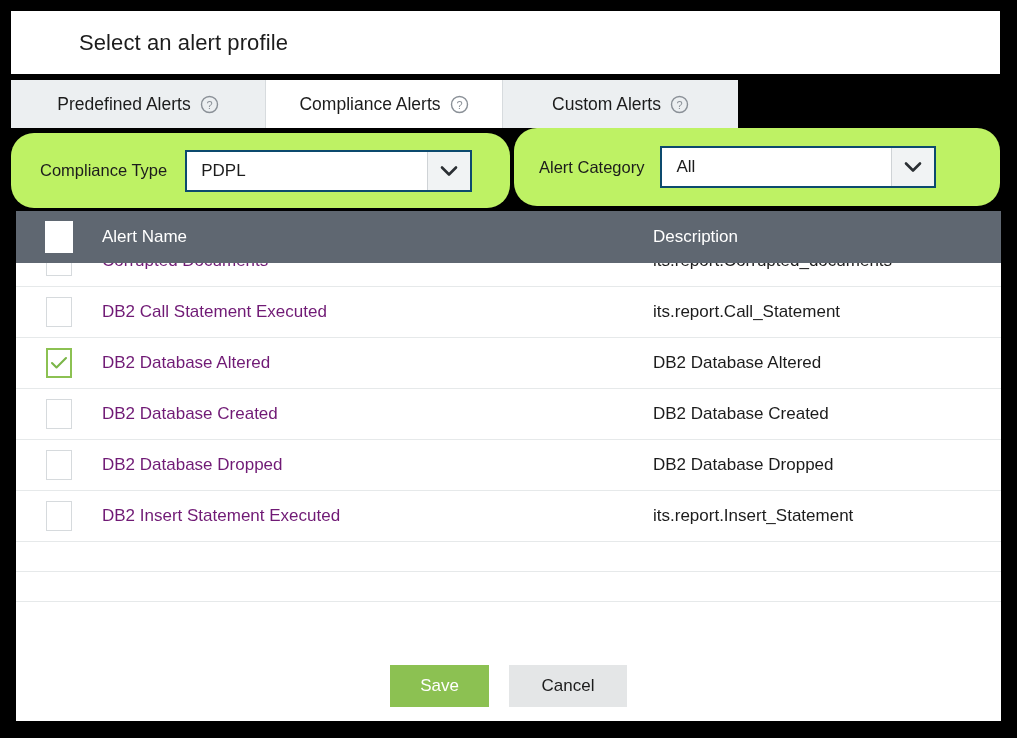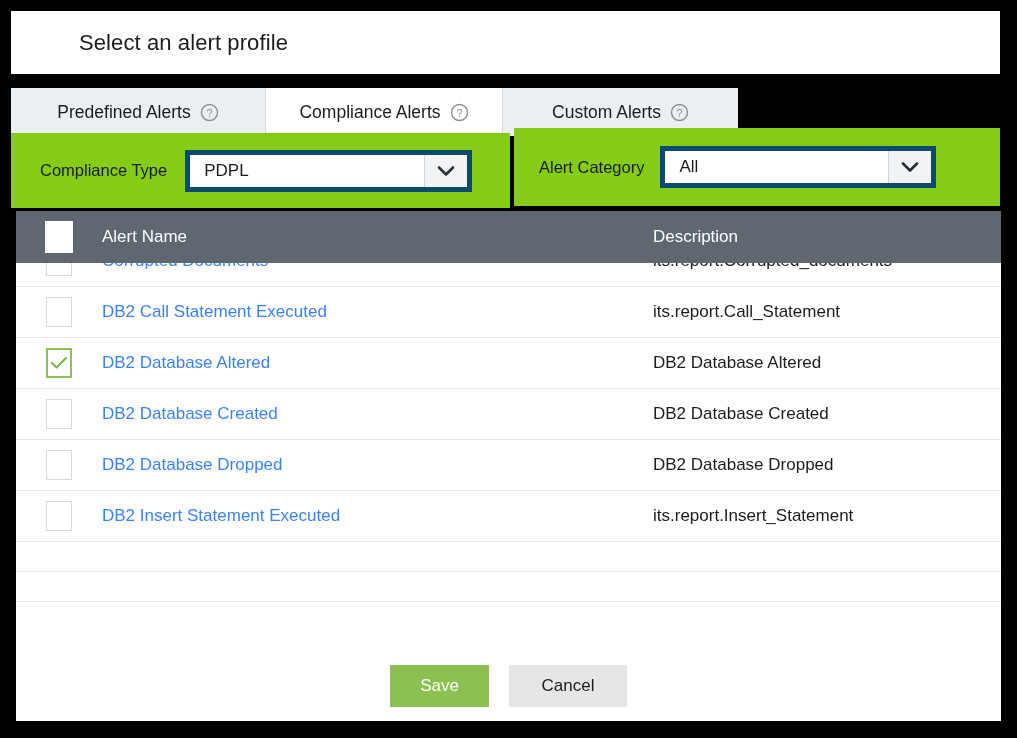--- a/index.html
+++ b/index.html
@@ -35,21 +35,21 @@
     margin-left: 25px;
     font-size: 22px;
     color: #1c1c1c;
     letter-spacing: .1px;
   }
 
   
   .tabstrip {
     position: absolute;
     left: 11px;
-    top: 88px;
+    top: 80px;
     width: 727px;
     height: 48px;
     background: #eceff1;
     display: flex;
     align-items: stretch;
   }
   .tab {
     display: flex;
     align-items: center;
     justify-content: center;
@@ -70,23 +70,24 @@
     width: 19px;
     height: 19px;
     flex: 0 0 auto;
     display: inline-block;
   }
   .help-icon svg { display: block; }
 
   
   .filter-panel {
     position: absolute;
-    background: #84cc16;
-    display: flex;
-    align-items: center;
+    background: #bef264;
+    display: flex;
+    align-items: center;
+    border-radius: 23px;
   }
   .filter-left {
     left: 11px;
     top: 133px;
     width: 499px;
     height: 75px;
   }
   .filter-right {
     left: 514px;
     top: 128px;
@@ -98,21 +99,21 @@
     color: #1c1c1c;
     margin-left: 29px;
     margin-right: 18px;
     white-space: nowrap;
   }
   .filter-right .filter-label { margin-left: 25px; margin-right: 16px; }
 
   .select-box {
     display: flex;
     align-items: stretch;
-    border: 5px solid #0c4a6e;
+    border: 2px solid #0c4a6e;
     background: #ffffff;
     height: 42px;
     cursor: pointer;
   }
   .filter-left .select-box { width: 287px; }
   .filter-right .select-box { width: 276px; }
 
   .select-value {
     flex: 1;
     display: flex;
@@ -205,21 +206,21 @@
     width: 86px;
     flex: 0 0 auto;
     display: flex;
     align-items: center;
     justify-content: center;
   }
   .cell-name {
     width: 551px;
     flex: 0 0 auto;
     font-size: 17px;
-    color: #3b82f6;
+    color: #701a75;
   }
   .cell-desc {
     flex: 1;
     font-size: 17px;
     color: #1c1c1c;
   }
 
   .cb {
     width: 26px;
     height: 30px;

